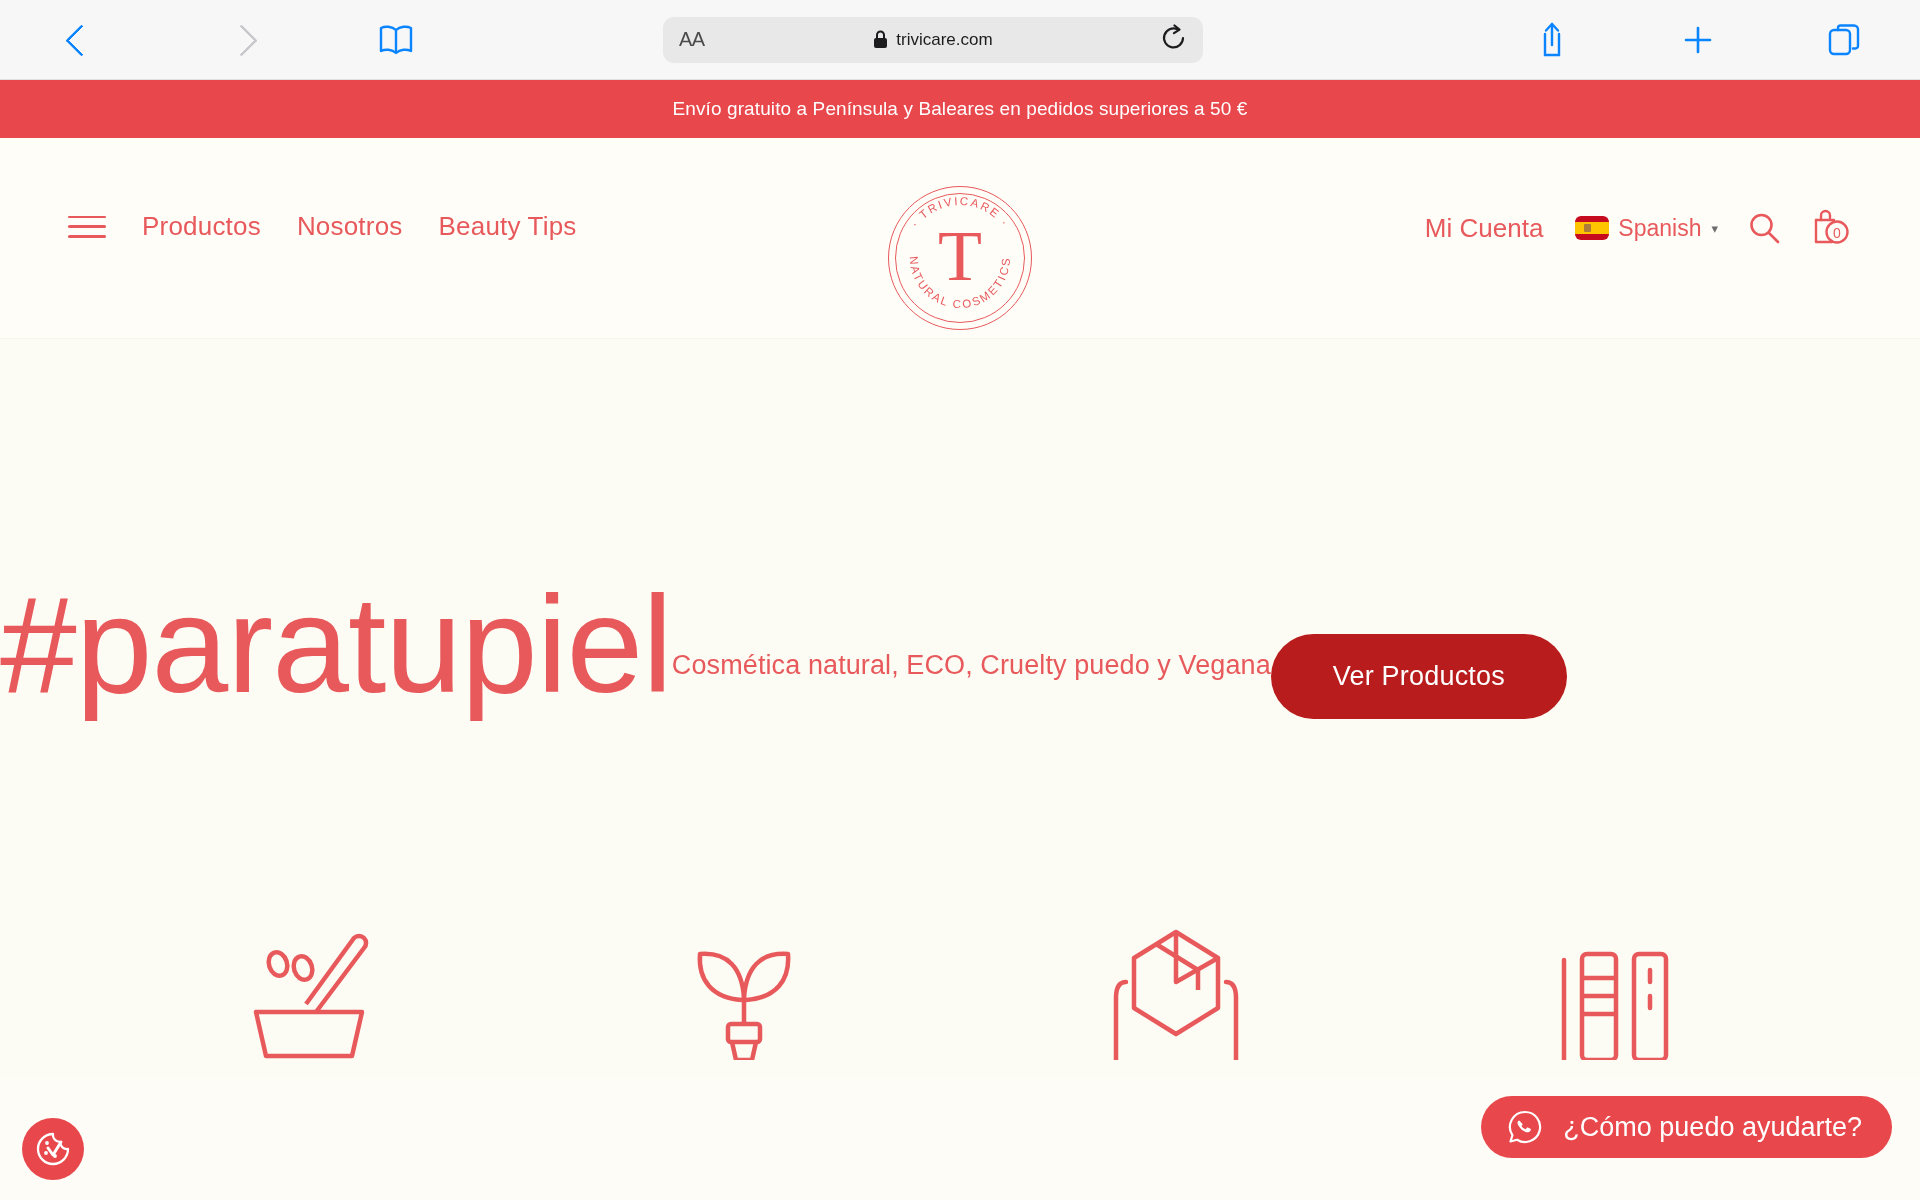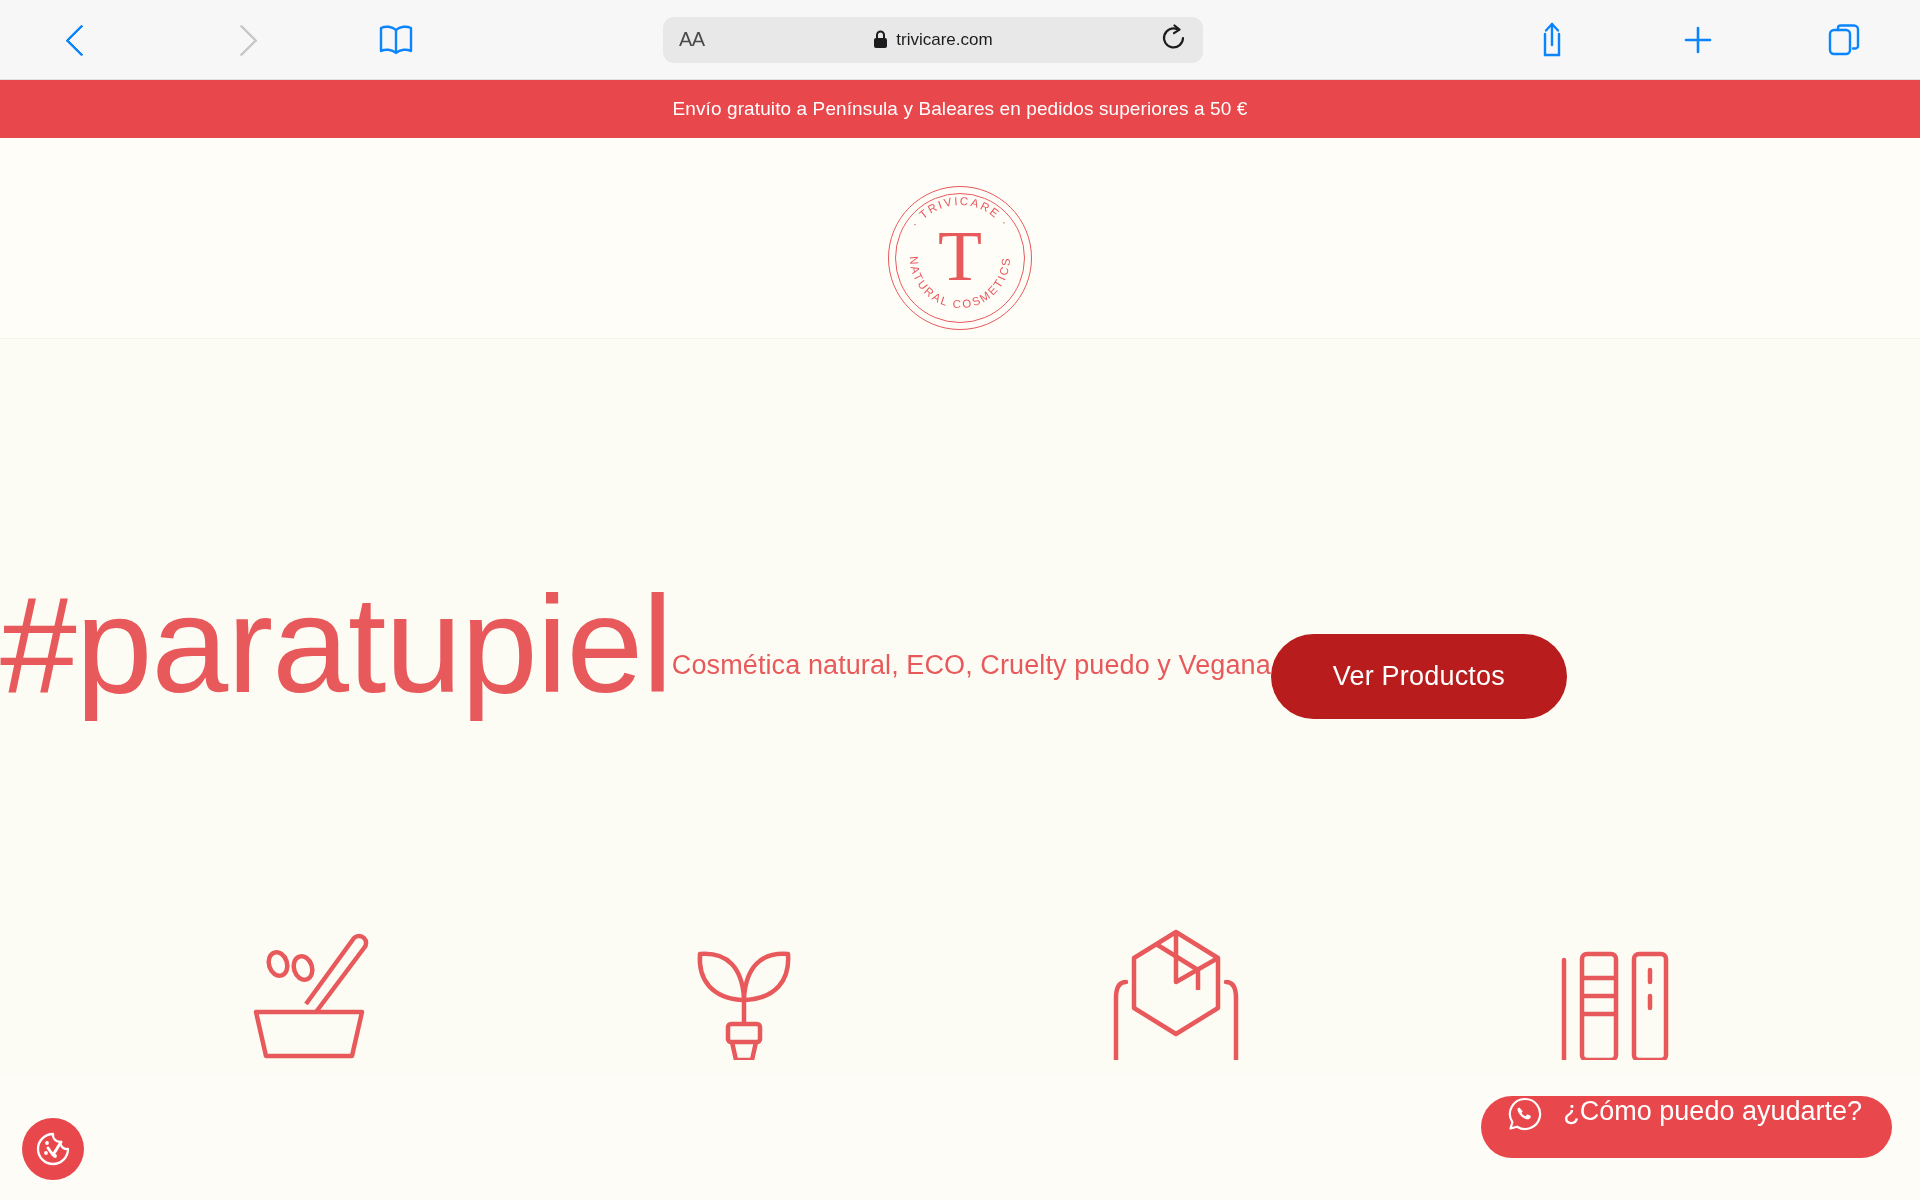--- a/index.html
+++ b/index.html
@@ -301,21 +301,21 @@
     border: none;
   }
   .wa-fab {
     position: absolute;
     right: 28px;
     bottom: 42px;
     height: 62px;
     background: #E8474C;
     border-radius: 34px;
     display: flex;
-    align-items: flex-start;
+    align-items: center;
     gap: 20px;
     padding: 0 30px 0 26px;
     cursor: pointer;
     border: none;
   }
   .wa-label {
     color: #FFFFFF;
     font-size: 27px;
     white-space: nowrap;
     font-family: "Liberation Sans", sans-serif;
@@ -393,39 +393,75 @@
       </svg>
     </div>
   </div>
 
   <div class="promo">
     <span>Envío gratuito a Península y Baleares en pedidos superiores a 50 €</span>
   </div>
 
   <header class="site-header">
 
+    <div class="nav-left">
+      <div class="burger">
+        <span></span>
+        <span></span>
+        <span></span>
+      </div>
+      <a class="nav-link" href="#">Productos</a>
+      <a class="nav-link" href="#">Nosotros</a>
+      <a class="nav-link" href="#">Beauty Tips</a>
+    </div>
 
     <div class="logo-wrap">
       <div class="logo-ring"></div>
       <div class="logo-ring inner"></div>
       <svg class="logo-arc" viewBox="0 0 144 144">
         <defs>
           <path id="arcTop" d="M 19 72 A 53 53 0 0 1 125 72" fill="none"></path>
           <path id="arcBot" d="M 22 72 A 50 50 0 0 0 122 72" fill="none"></path>
         </defs>
         <text>
           <textPath href="#arcTop" startOffset="50%" text-anchor="middle">· TRIVICARE ·</textPath>
         </text>
         <text>
           <textPath href="#arcBot" startOffset="50%" text-anchor="middle">NATURAL COSMETICS</textPath>
         </text>
       </svg>
       <div class="logo-t">T</div>
     </div>
 
+    <div class="nav-right">
+      <a class="acct-link" href="#">Mi Cuenta</a>
+
+      <div class="lang-sel">
+        <span class="flag"></span>
+        <span class="lang-label">Spanish</span>
+        <span class="caret">▾</span>
+      </div>
+
+      <div class="icon-btn">
+        <svg width="36" height="36" viewBox="0 0 36 36">
+          <circle cx="15.5" cy="15" r="10" fill="none" stroke="#E8595C" stroke-width="2.6"></circle>
+          <line x1="23" y1="23" x2="32" y2="32" stroke="#E8595C" stroke-width="2.6" stroke-linecap="round"></line>
+        </svg>
+      </div>
+
+      <div class="icon-btn cart-wrap">
+        <svg width="42" height="40" viewBox="0 0 42 40">
+          <path d="M6 12 L6 34 L22 34" fill="none" stroke="#E8595C" stroke-width="2.4" stroke-linecap="round" stroke-linejoin="round"></path>
+          <path d="M6 12 L24 12" fill="none" stroke="#E8595C" stroke-width="2.4" stroke-linecap="round"></path>
+          <path d="M11 12 L11 7.5 A4.5 4.5 0 0 1 20 7.5 L20 10" fill="none" stroke="#E8595C" stroke-width="2.4" stroke-linecap="round"></path>
+          <circle cx="27" cy="24" r="10.5" fill="#FEFDF8" stroke="#E8595C" stroke-width="2.4"></circle>
+          <text x="27" y="29.5" text-anchor="middle" font-family="Liberation Sans, sans-serif" font-size="14" fill="#E8595C">0</text>
+        </svg>
+      </div>
+    </div>
   </header>
 
   <section class="hero">
     <h1 class="hero-title">#paratupiel</h1>
     <p class="hero-sub">Cosmética natural, ECO, Cruelty puedo y Vegana</p>
     <button class="cta">Ver Productos</button>
   </section>
 
   <section class="features">
 

